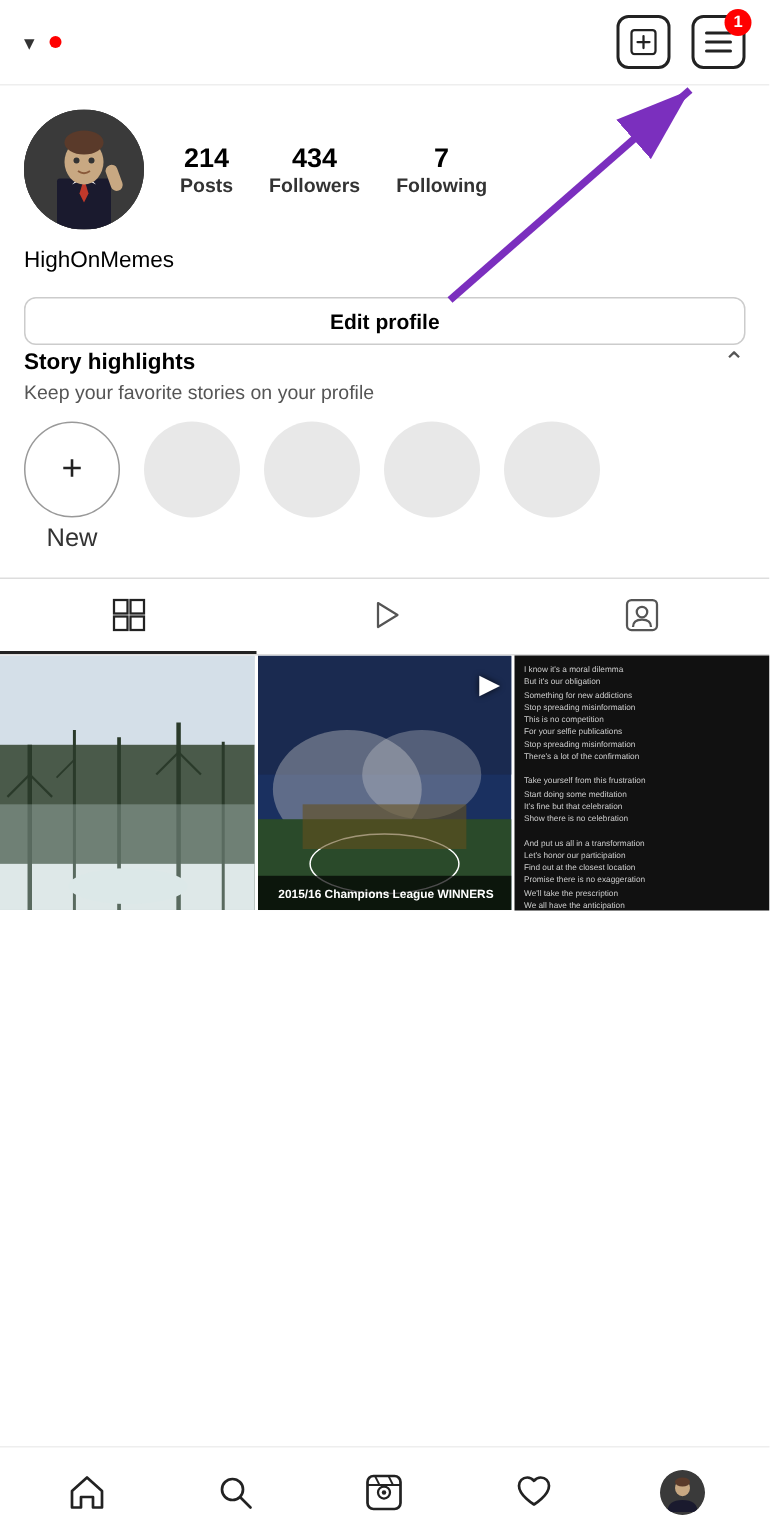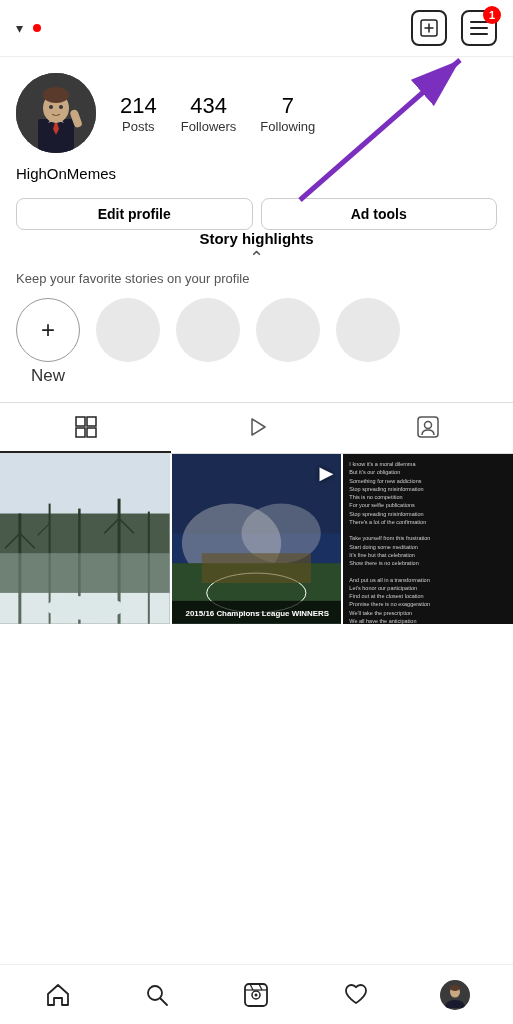--- a/index.html
+++ b/index.html
@@ -113,26 +113,27 @@
       display: flex;
       gap: 24px;
       flex: 1;
     }
     .stat-item {
       display: flex;
       flex-direction: column;
       align-items: center;
     }
     .stat-number {
-      font-size: 22px;
-      font-weight: 400;
+      font-size: 18px;
+      font-weight: 700;
     }
     .stat-label {
       font-size: 13px;
       color: #333;
+      font-weight: bold;
     }
     .profile-name {
       font-size: 15px;
       font-weight: 400;
       margin-bottom: 16px;
     }
 
     
     .action-buttons {
       display: flex;
@@ -152,21 +153,20 @@
 
     
     .story-highlights {
       padding: 0 16px;
     }
     .highlights-header {
       display: flex;
       justify-content: space-between;
       align-items: center;
       margin-bottom: 2px;
-      flex-direction: column;
     }
     .highlights-title {
       font-size: 15px;
       font-weight: 700;
     }
     .highlights-subtitle {
       font-size: 13px;
       color: #555;
       margin-bottom: 12px;
     }
@@ -381,21 +381,20 @@
           <span class="stat-number">7</span>
           <span class="stat-label">Following</span>
         </div>
       </div>
     </div>
 
     <div class="profile-name">HighOnMemes</div>
 
     <div class="action-buttons">
       <button class="action-btn">Edit profile</button>
-      <button class="action-btn">Ad tools</button>
     </div>
   </div>
 
   <div class="story-highlights">
     <div class="highlights-header">
       <span class="highlights-title">Story highlights</span>
       <span style="font-size:18px; color:#555;">⌃</span>
     </div>
     <div class="highlights-subtitle">Keep your favorite stories on your profile</div>
 

